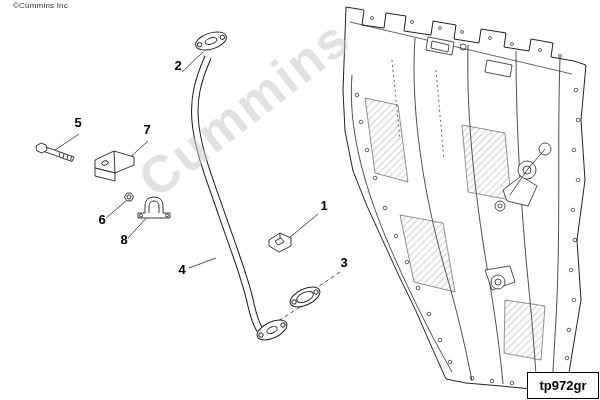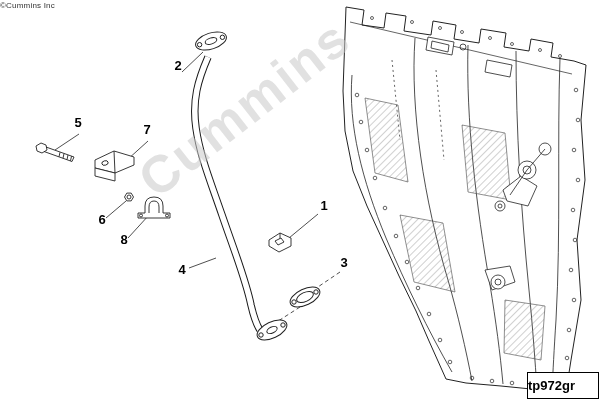--- a/index.html
+++ b/index.html
@@ -1,37 +1,37 @@
 <!DOCTYPE html>
 <html><head>
 <meta charset="utf-8">
 <style>
   html,body{margin:0;padding:0;background:#fff;}
   .page{
     position:relative;width:600px;height:400px;background:#fff;overflow:hidden;
     font-family:"Liberation Sans",sans-serif;color:#111;
   }
   .copyright{
-    position:absolute;left:0;top:1px;font-size:8px;color:#333;letter-spacing:0.2px;
+    position:absolute;left:13px;top:1px;font-size:8px;color:#333;letter-spacing:0.2px;
   }
   .watermark{
     position:absolute;left:118px;top:72px;width:270px;height:64px;
     transform:rotate(-38deg);transform-origin:center;
     font-size:52px;font-weight:bold;color:#c9c9c9;opacity:0.55;
     letter-spacing:2px;pointer-events:none;white-space:nowrap;
   }
   .diagram-svg{position:absolute;left:0;top:0;}
   .callout{
     position:absolute;font-size:13px;font-weight:bold;color:#000;
     width:14px;text-align:center;line-height:14px;
   }
   .figure-code-box{
     position:absolute;right:1px;bottom:1px;width:70px;height:25px;
     border:1px solid #000;background:#fff;
-    display:flex;align-items:center;
+    display:flex;align-items:center;justify-content:center;
   }
   .figure-code{font-size:13px;font-weight:bold;color:#000;}
 </style>
 </head>
 <body>
 
 <div class="page">
 
   <svg class="diagram-svg" width="600" height="400" viewBox="0 0 600 400">
     <defs>

